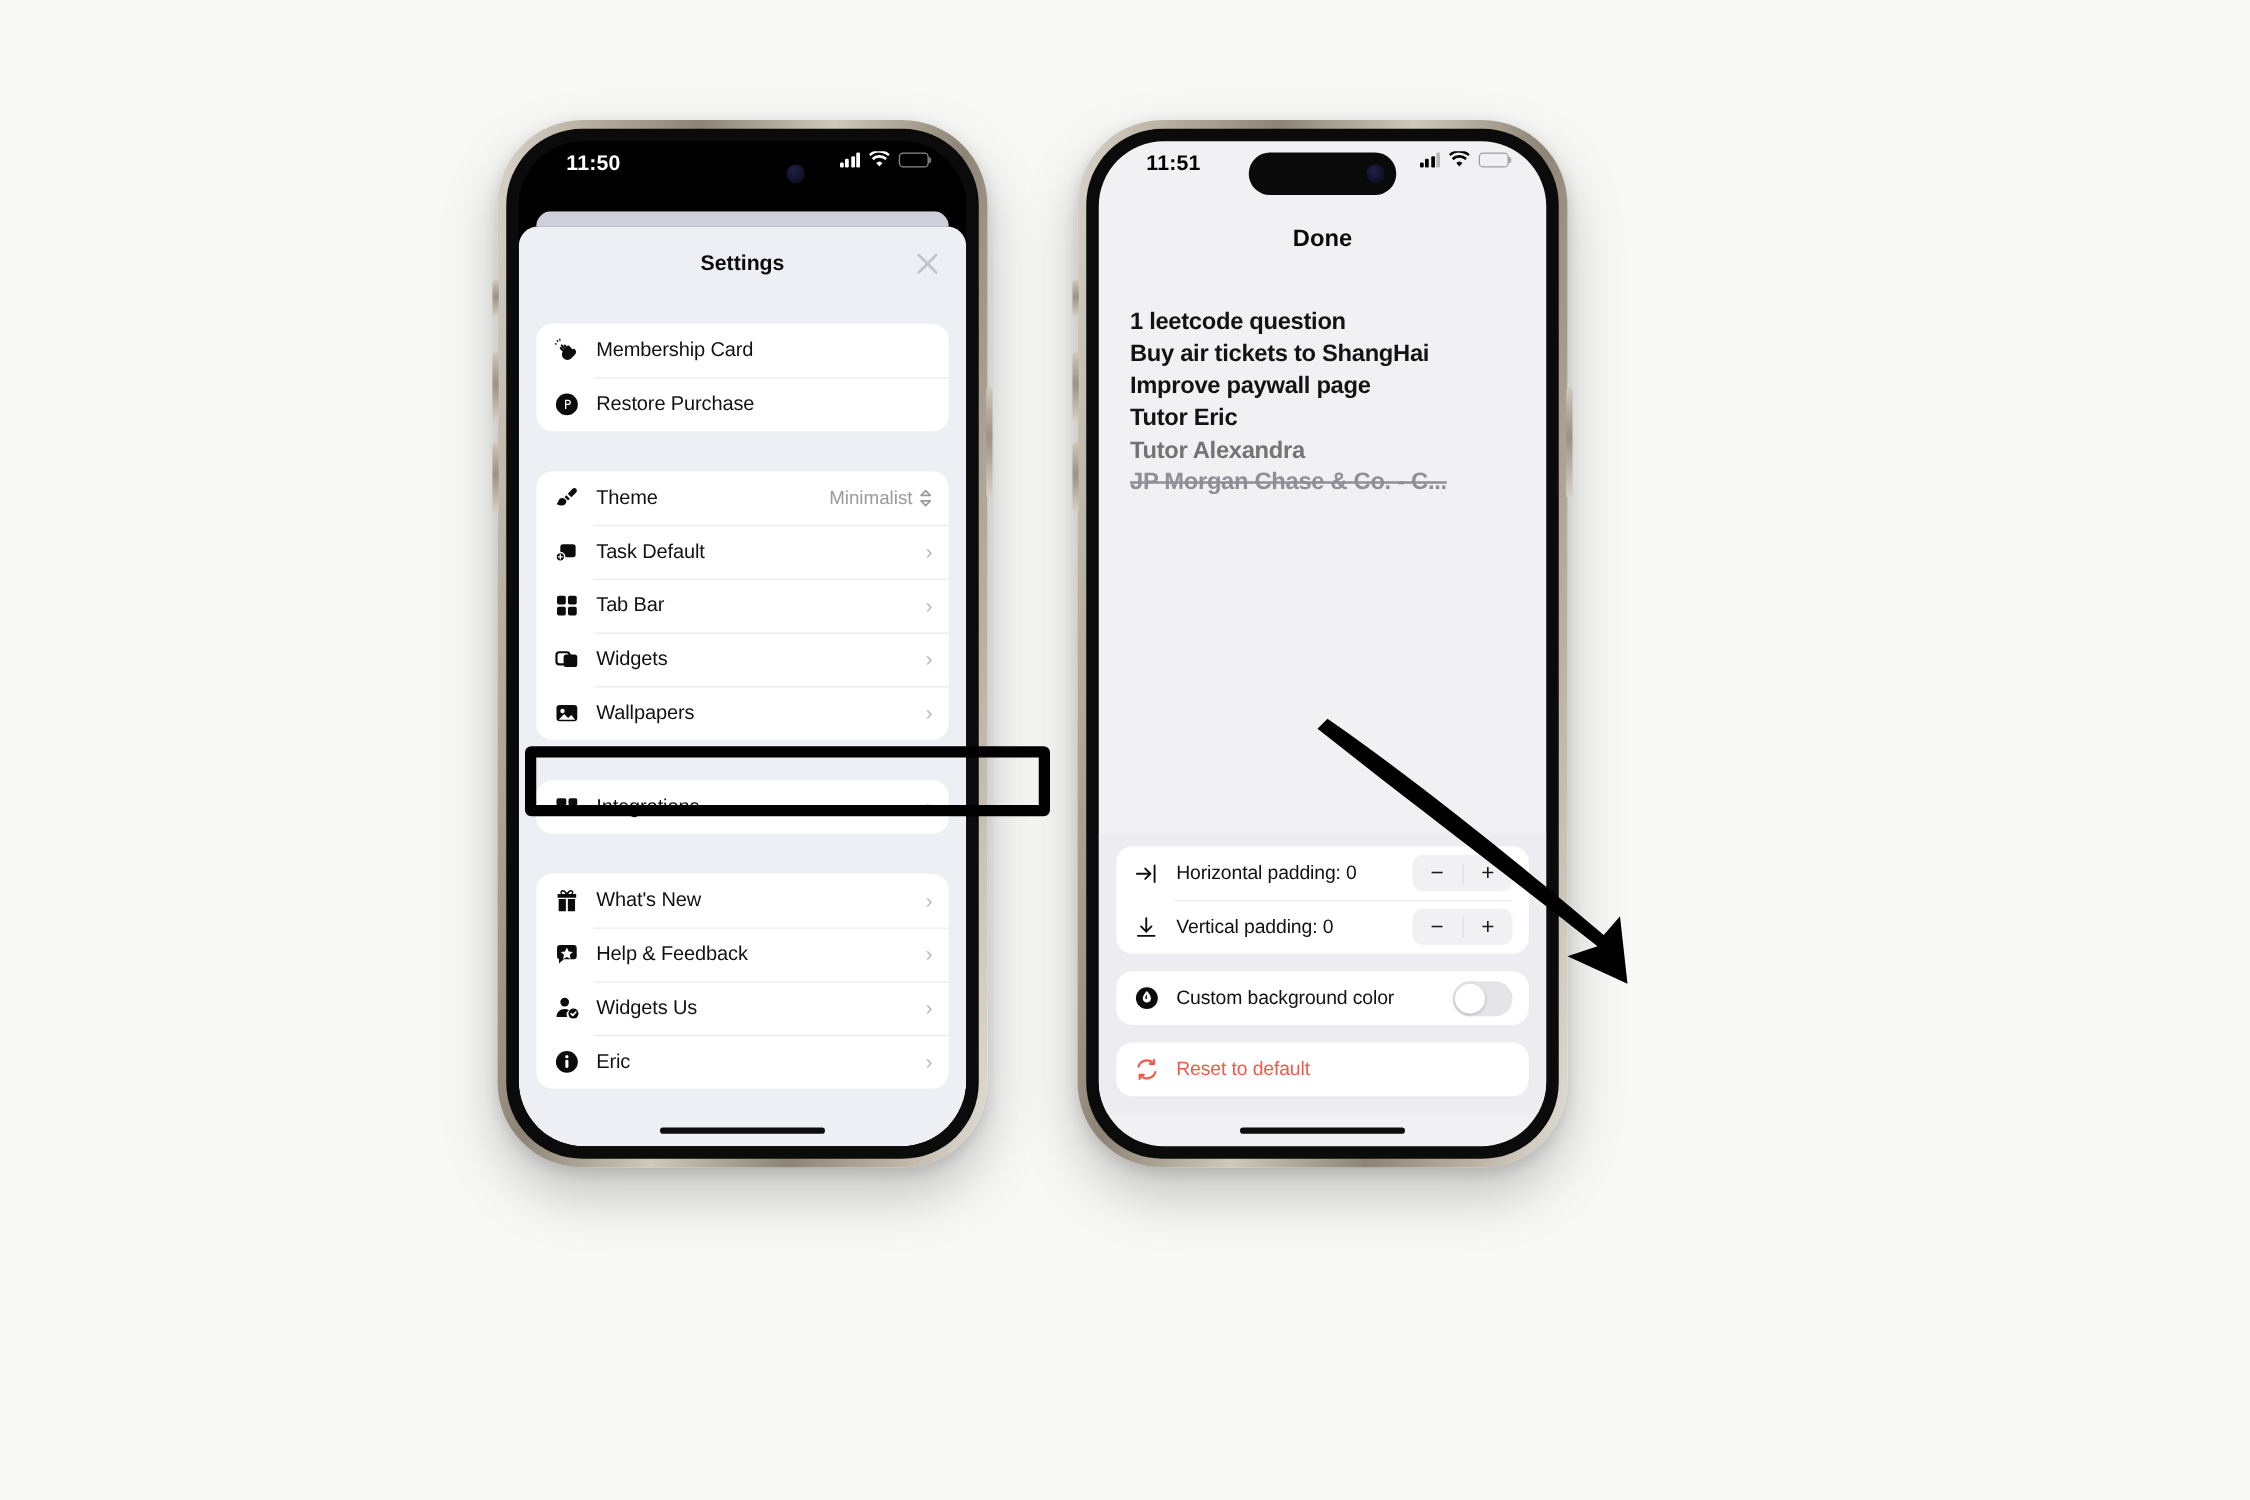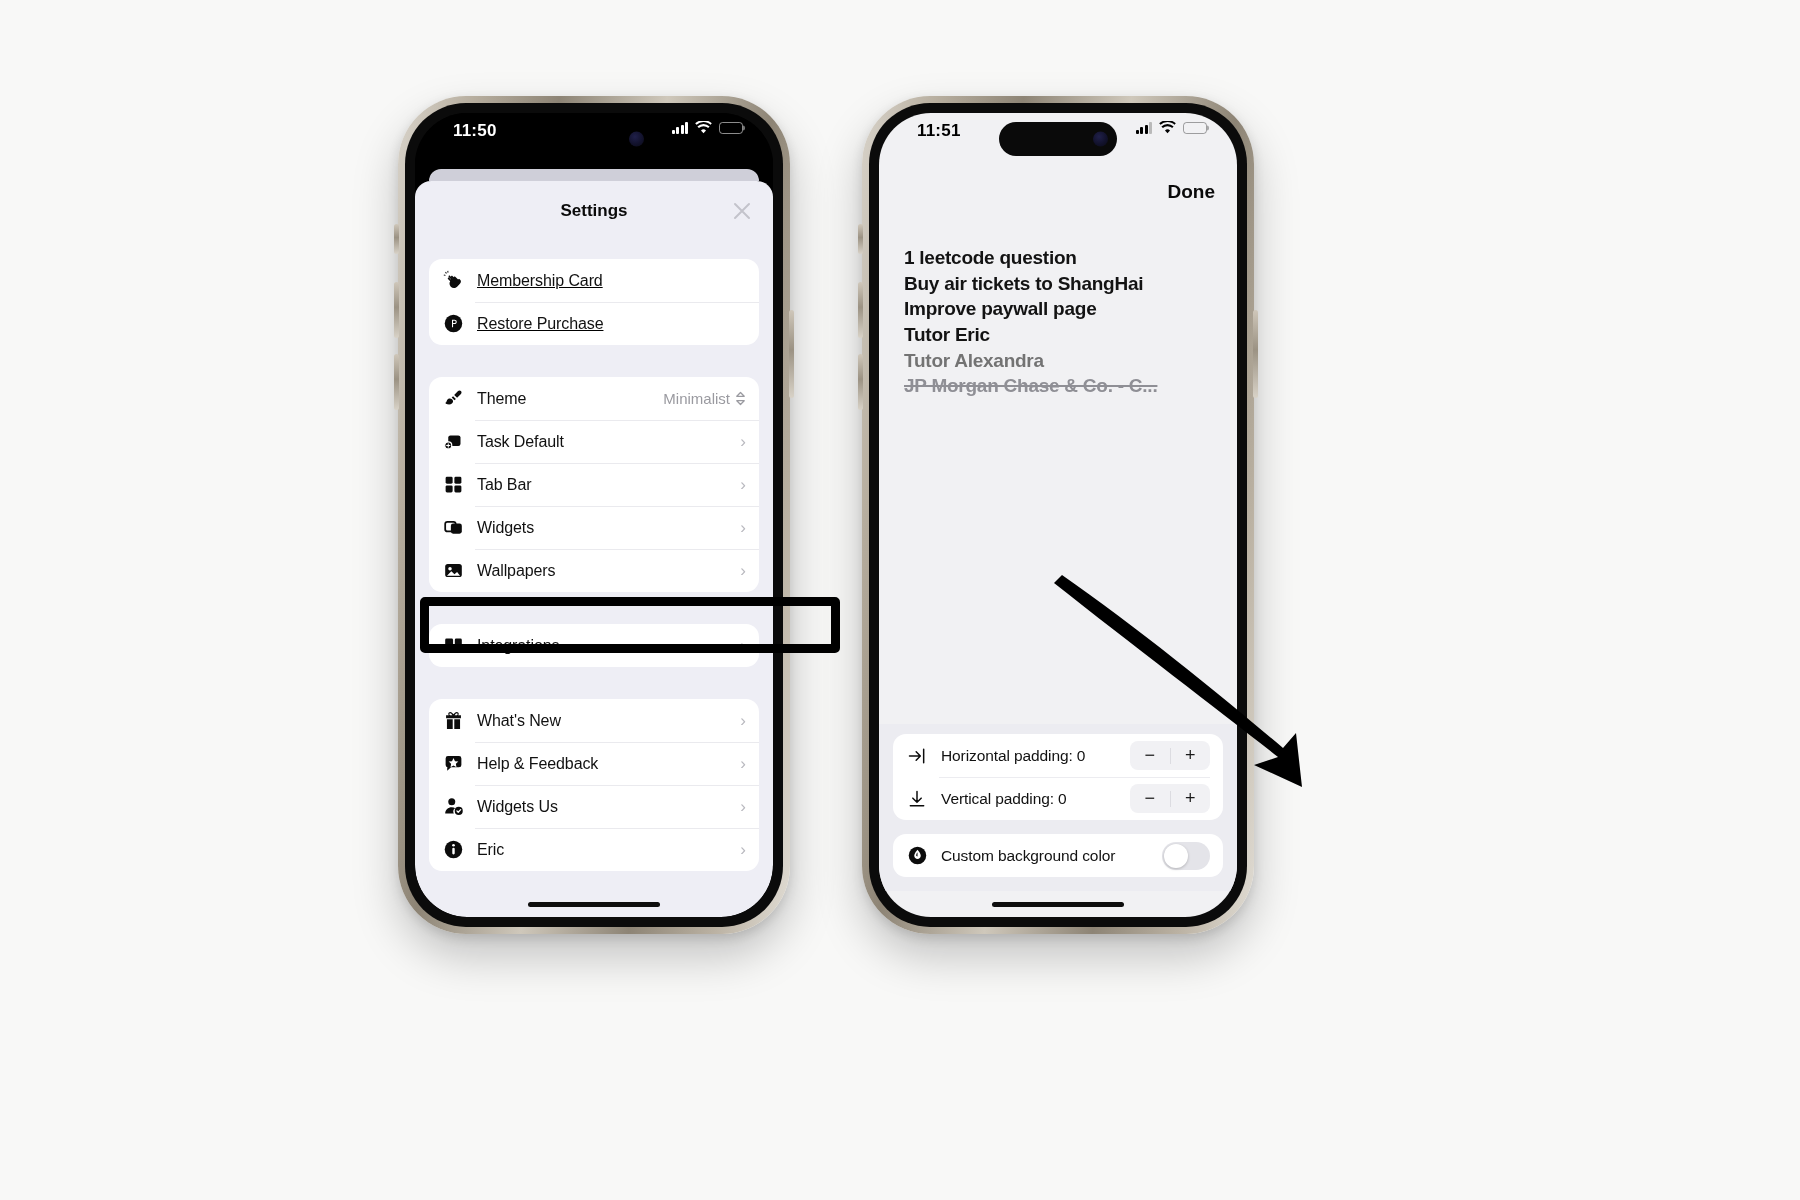--- a/index.html
+++ b/index.html
@@ -163,21 +163,21 @@
     width: 26px; height: 26px;
     cursor: pointer;
   }
 
   .group {
     background: #fff;
     border-radius: 13px;
     margin-top: 32px;
     overflow: hidden;
   }
-  .group.first { margin-top: 18px; text-decoration: underline; }
+  .group.first { margin-top: 18px; }
 
   .row {
     display: flex;
     align-items: center;
     height: 43px;
     padding: 0 13px;
     position: relative;
     gap: 13px;
   }
   .row + .row::before {
@@ -232,21 +232,21 @@
   
   .right-screen {
     background: #f1f1f3;
     display: flex;
     flex-direction: column;
   }
   .done-bar {
     height: 46px;
     display: flex;
     align-items: center;
-    justify-content: flex-end;
+    justify-content: center;
     padding: 0 22px;
   }
   .done-btn {
     font-size: 19px;
     font-weight: bold;
     color: #0a0a0a;
     cursor: pointer;
   }
   .task-list {
     flex: 1;
@@ -638,20 +638,32 @@
                   <path d="M12 8.4c-1 1.3-1.5 2.4-1.5 3.3 0 .7.4 1.3 1.5 1.3z" fill="#0c0c0c"></path>
                 </svg>
               </span>
               <span class="prow-label">Custom background color</span>
               <span class="toggle">
                   <span class="knob"></span>
                 </span>
             </div>
           </div>
 
+          <div class="panel-group">
+            <div class="prow">
+              <span class="row-ico">
+                <svg class="ic" width="21" height="21" viewBox="0 0 24 24" fill="none" stroke="#f2594b" stroke-width="1.9" stroke-linecap="round" stroke-linejoin="round">
+                  <path d="M4.3 9.5A8 8 0 0 1 18 6.6"></path>
+                  <path d="M19.7 14.5A8 8 0 0 1 6 17.4"></path>
+                  <path d="M18.6 3.2V7h-3.8M5.4 20.8V17h3.8"></path>
+                </svg>
+              </span>
+              <span class="reset-label">Reset to default</span>
+            </div>
+          </div>
 
         </div>
 
         <div class="home-indicator">
             <div class="bar"></div>
           </div>
       </div>
     </div>
   </div>
 

